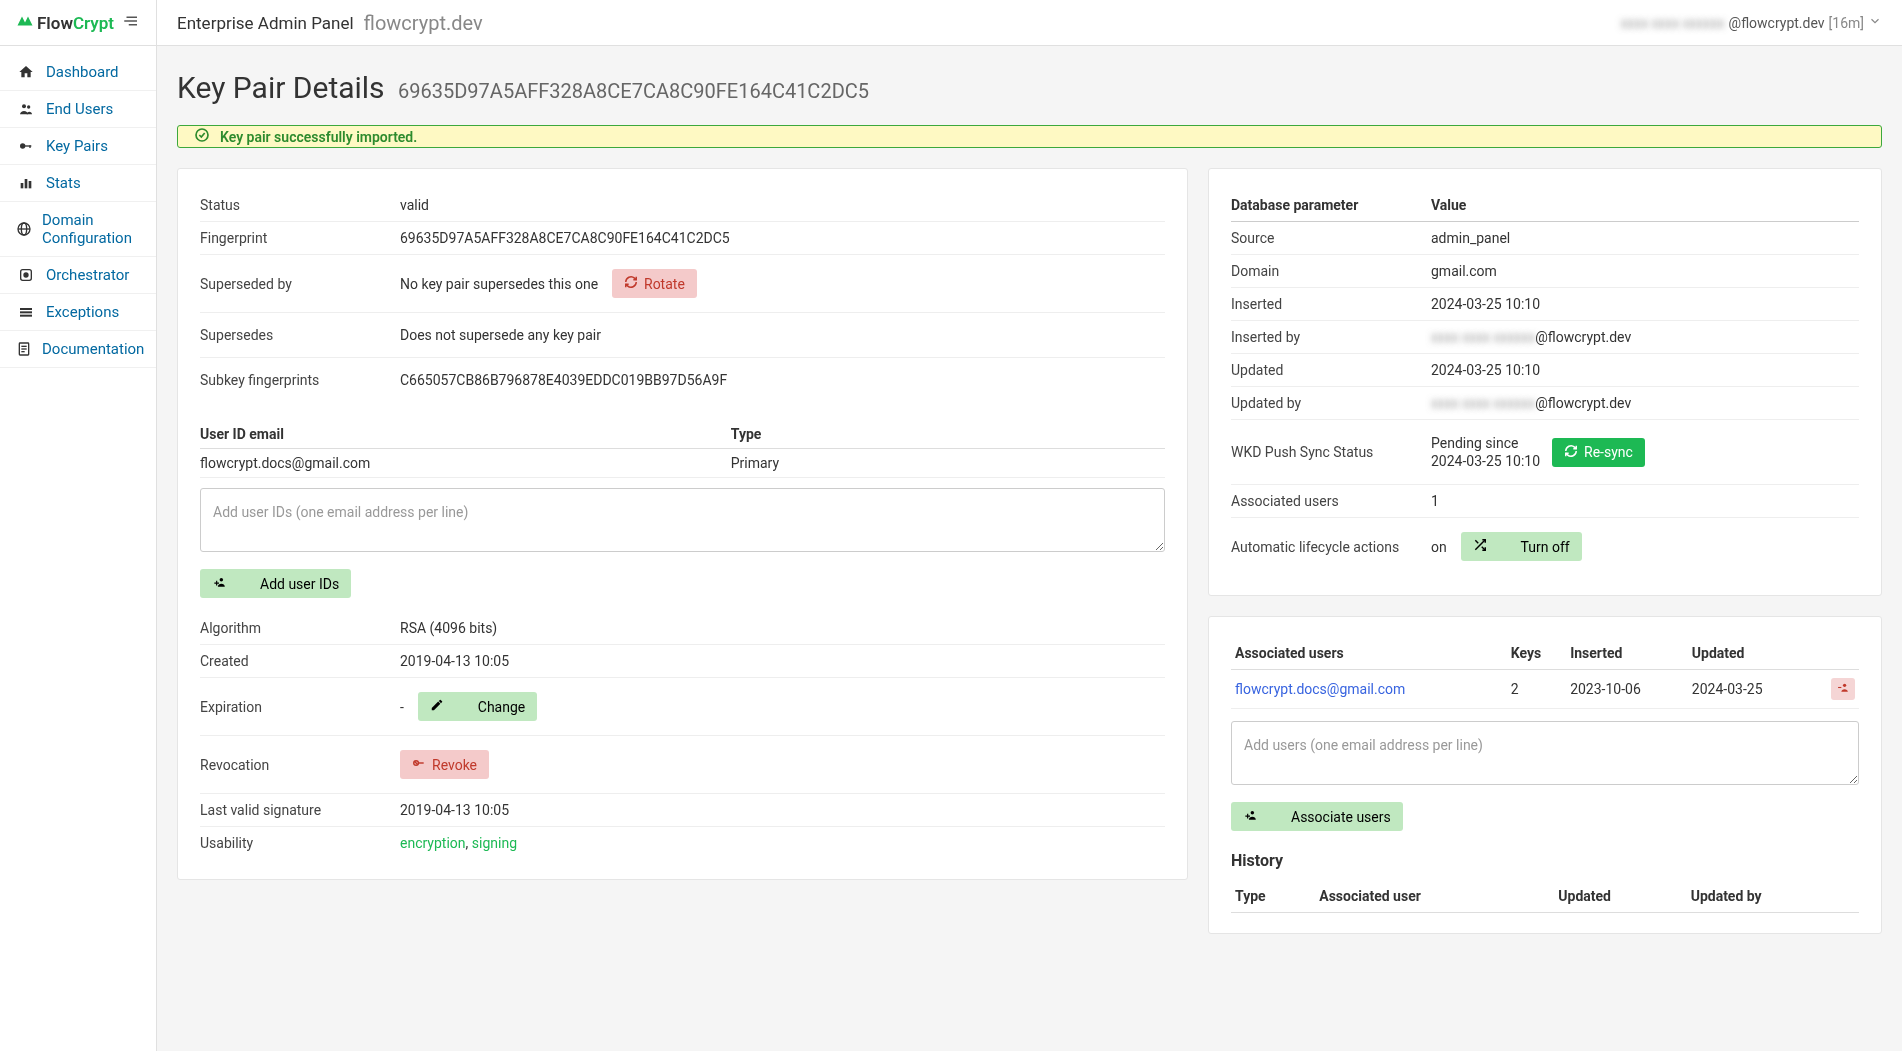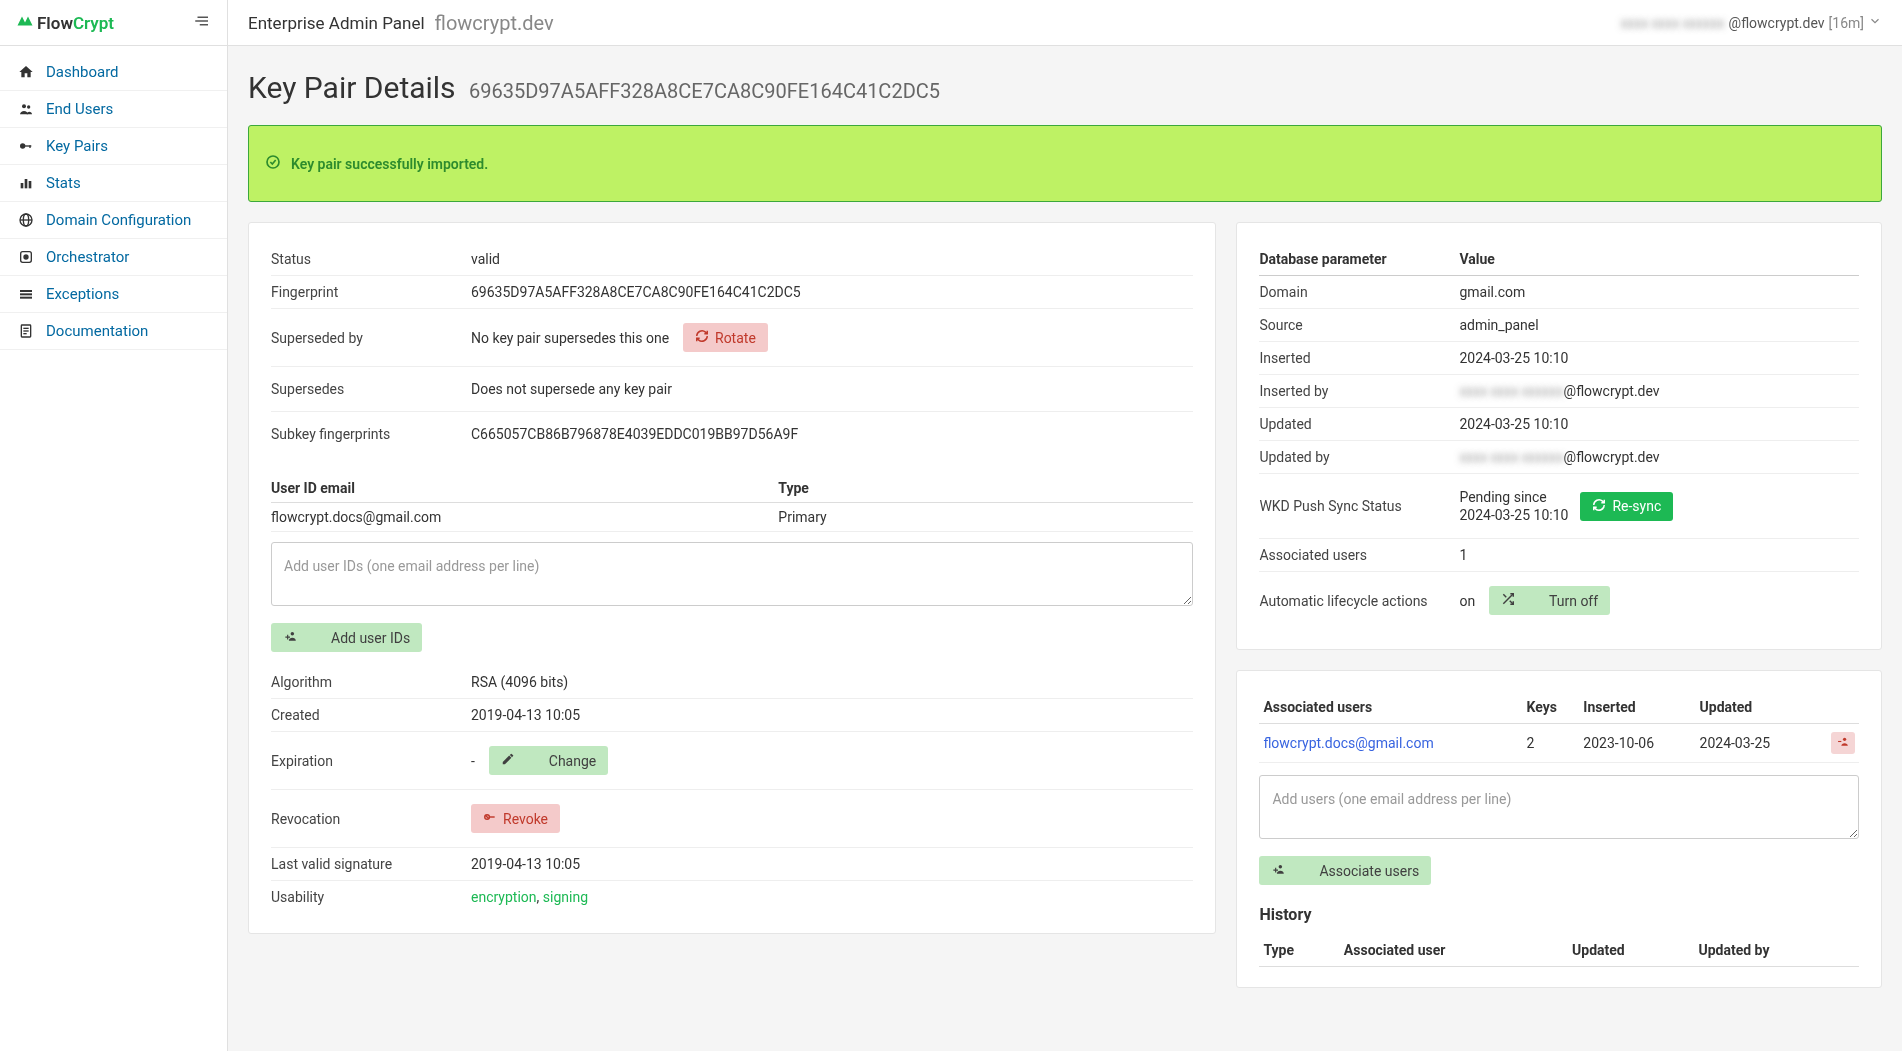--- a/index.html
+++ b/index.html
@@ -1,21 +1,21 @@
 <!DOCTYPE html>
 <html><head>
   <meta charset="utf-8">
   <style>
     * { box-sizing: border-box; margin: 0; padding: 0; }
     body { font-family: -apple-system, BlinkMacSystemFont, "Segoe UI", Roboto, "Helvetica Neue", Arial, sans-serif; font-size: 14px; color: #333; background: #f5f5f5; }
     
     .layout { display: flex; min-height: 100vh; }
     
     
-    .sidebar { width: 228px; background: #fff; border-right: 1px solid #e0e0e0; flex-shrink: 0; }
+    .sidebar { width: 157px; background: #fff; border-right: 1px solid #e0e0e0; flex-shrink: 0; }
     .sidebar-header { display: flex; align-items: center; justify-content: space-between; padding: 12px 16px; border-bottom: 1px solid #e0e0e0; height: 46px; }
     .logo { display: flex; align-items: center; font-weight: 600; font-size: 17px; }
     .logo-icon { color: #1db954; margin-right: 3px; font-size: 18px; }
     .logo-flow { color: #333; }
     .logo-crypt { color: #1db954; }
     .hamburger { font-size: 18px; color: #555; cursor: pointer; }
     .sidebar-nav { padding: 8px 0; }
     .sidebar-item { display: flex; align-items: center; padding: 9px 16px; color: #0369a1; cursor: pointer; font-size: 15px; border-bottom: 1px solid #f0f0f0; }
     .sidebar-item .icon { width: 20px; margin-right: 10px; color: #333; display: flex; align-items: center; justify-content: center; }
     
@@ -27,21 +27,21 @@
     .topbar-domain { font-size: 20px; color: #888; }
     .topbar-user { font-size: 14px; color: #555; display: flex; align-items: center; gap: 4px; cursor: pointer; }
     .blurred { color: transparent; text-shadow: 0 0 6px rgba(100,100,100,0.7); filter: blur(0.3px); user-select: none; }
     .ttl { color: #888; }
     
     
     .content { padding: 24px 20px 40px 20px; flex: 1; }
     .page-title { font-size: 30px; font-weight: 400; margin-bottom: 20px; }
     .page-title .fp { font-size: 20px; color: #666; margin-left: 6px; }
     
-    .alert-success { display: flex; align-items: center; gap: 10px; background: #bef264; border: 1px solid #3ca83c; border-radius: 3px; padding: 28px 16px; color: #2d8b2d; font-weight: 600; margin-bottom: 20px; }
+    .alert-success { display: flex; align-items: center; gap: 10px; background: #fef9c3; border: 1px solid #3ca83c; border-radius: 3px; padding: 1px 16px; color: #2d8b2d; font-weight: 600; margin-bottom: 20px; }
     .alert-success .icon { color: #2d8b2d; }
     
     .cols { display: flex; gap: 20px; align-items: flex-start; }
     .col-left { flex: 1 1 60%; }
     .col-right { flex: 1 1 40%; display: flex; flex-direction: column; gap: 20px; }
     .card { background: #fff; border: 1px solid #e5e5e5; border-radius: 3px; padding: 20px 22px; }
     
     .kv-table { width: 100%; border-collapse: collapse; }
     .kv-table tr { border-bottom: 1px solid #eee; }
     .kv-table tr:last-child { border-bottom: none; }
@@ -50,21 +50,21 @@
     .kv-table th { text-align: left; padding: 8px 6px 8px 0; font-weight: 700; border-bottom: 1px solid #ccc; font-size: 14px; }
     .kv-table td.v { color: #333; }
     .kv-table tr.tall td { padding-top: 14px; padding-bottom: 14px; }
     
     .text-green { color: #1db954; }
     .linkish { color: #1db954; cursor: pointer; }
     .blue-link { color: #3864e0; cursor: pointer; }
     
     .btn { display: inline-flex; align-items: center; gap: 6px; padding: 6px 12px; border-radius: 3px; border: none; cursor: pointer; font-size: 14px; font-family: inherit; }
     .btn-danger-light { background: #f4caca; color: #c0392b; }
-    .btn-success-light { background: #c0e8c0; color: #404040; gap: 34px; }
+    .btn-success-light { background: #c0e8c0; color: #000000; gap: 34px; }
     .btn-success { background: #1db954; color: #fff; }
     .btn .icon { font-size: 14px; }
     
     textarea.add-field { width: 100%; min-height: 56px; border: 1px solid #ccc; border-radius: 3px; padding: 15px 12px; font-family: inherit; font-size: 14px; resize: vertical; color: #333; }
     textarea.add-field::placeholder { color: #999; }
     
     .userid-block { margin-top: 18px; }
     .userid-header { display: flex; justify-content: space-between; font-weight: 700; padding: 6px 0; border-bottom: 1px solid #ddd; }
     .userid-row { display: flex; justify-content: space-between; padding: 6px 0; border-bottom: 1px solid #eee; }
     .userid-row div:first-child { flex: 0 0 55%; }
@@ -333,26 +333,26 @@
 
         <div class="col-right">
           <div class="card">
             <table class="kv-table">
               <tbody>
                   <tr>
                 <th>Database parameter</th>
                 <th>Value</th>
               </tr>
               <tr>
+                <td class="k">Source</td>
+                <td class="v">admin_panel</td>
+              </tr>
+              <tr>
                 <td class="k">Domain</td>
                 <td class="v">gmail.com</td>
-              </tr>
-              <tr>
-                <td class="k">Source</td>
-                <td class="v">admin_panel</td>
               </tr>
               <tr>
                 <td class="k">Inserted</td>
                 <td class="v">2024-03-25 10:10</td>
               </tr>
               <tr>
                 <td class="k">Inserted by</td>
                 <td class="v">
                   <span class="blurred">xxxx xxxx xxxxxx</span><span>@flowcrypt.dev</span>
                 </td>

